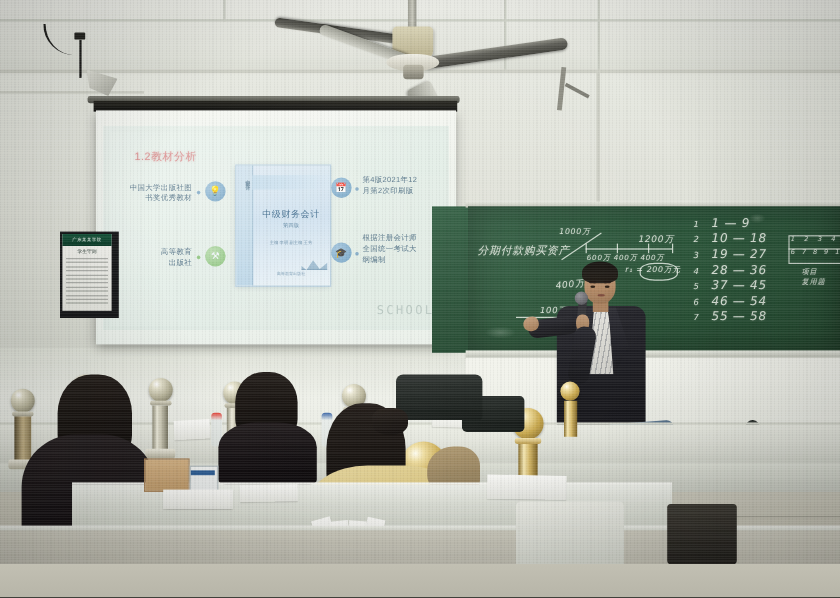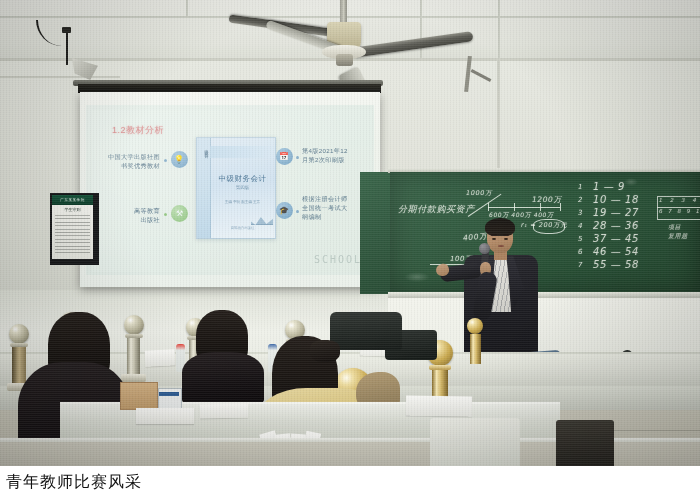--- a/index.html
+++ b/index.html
@@ -724,16 +724,13 @@
   <div style="position:absolute;left:0;top:438px;width:700px;height:4px;
               background:linear-gradient(180deg,#f4f5ef,#d8dbd1);"></div>
   <div style="position:absolute;left:430px;top:418px;width:90px;height:52px;
               background:linear-gradient(175deg,#f0f1ea,#d3d6cc);border-radius:4px 4px 0 0;"></div>
   <div style="position:absolute;left:556px;top:420px;width:58px;height:50px;
               background:linear-gradient(175deg,#3d3a33,#1f1d19);border-radius:3px;"></div>
 
   <div class="grade"></div>
   <div class="grain"></div>
 
-  <div class="caption-bar">
-    <div class="caption-text">青年教师比赛风采</div>
-  </div>
 </div>
 
 </body></html>

